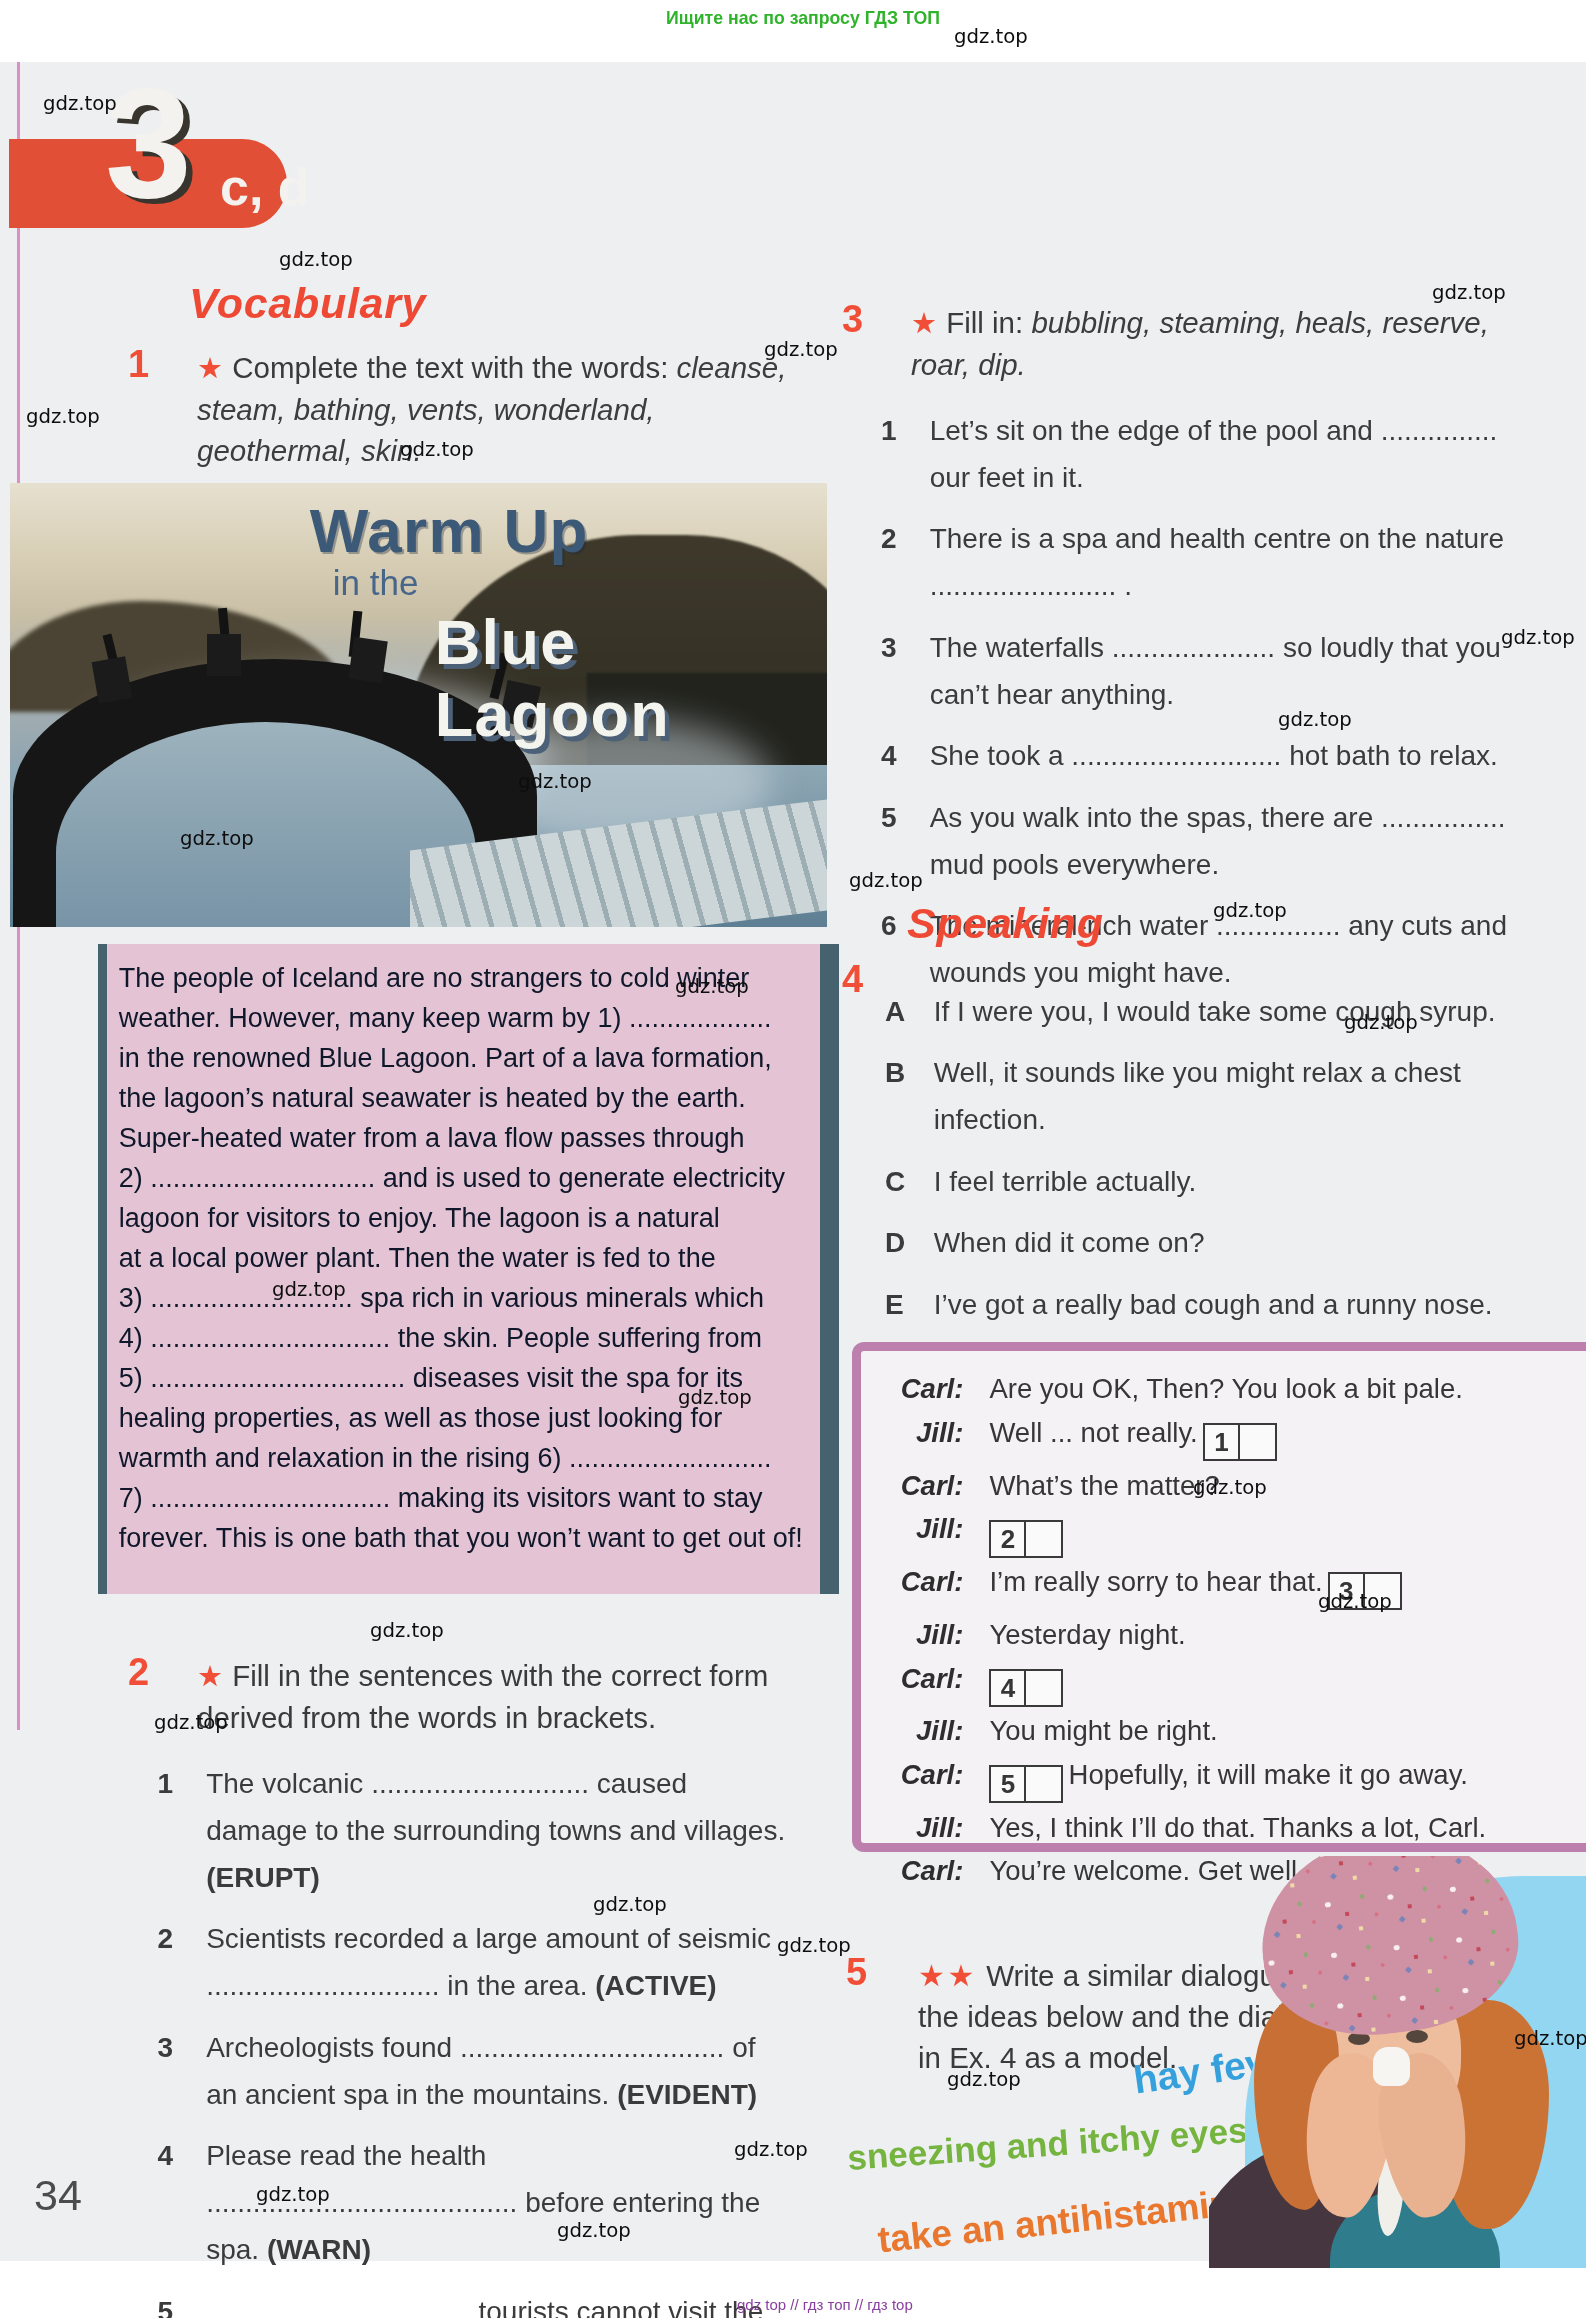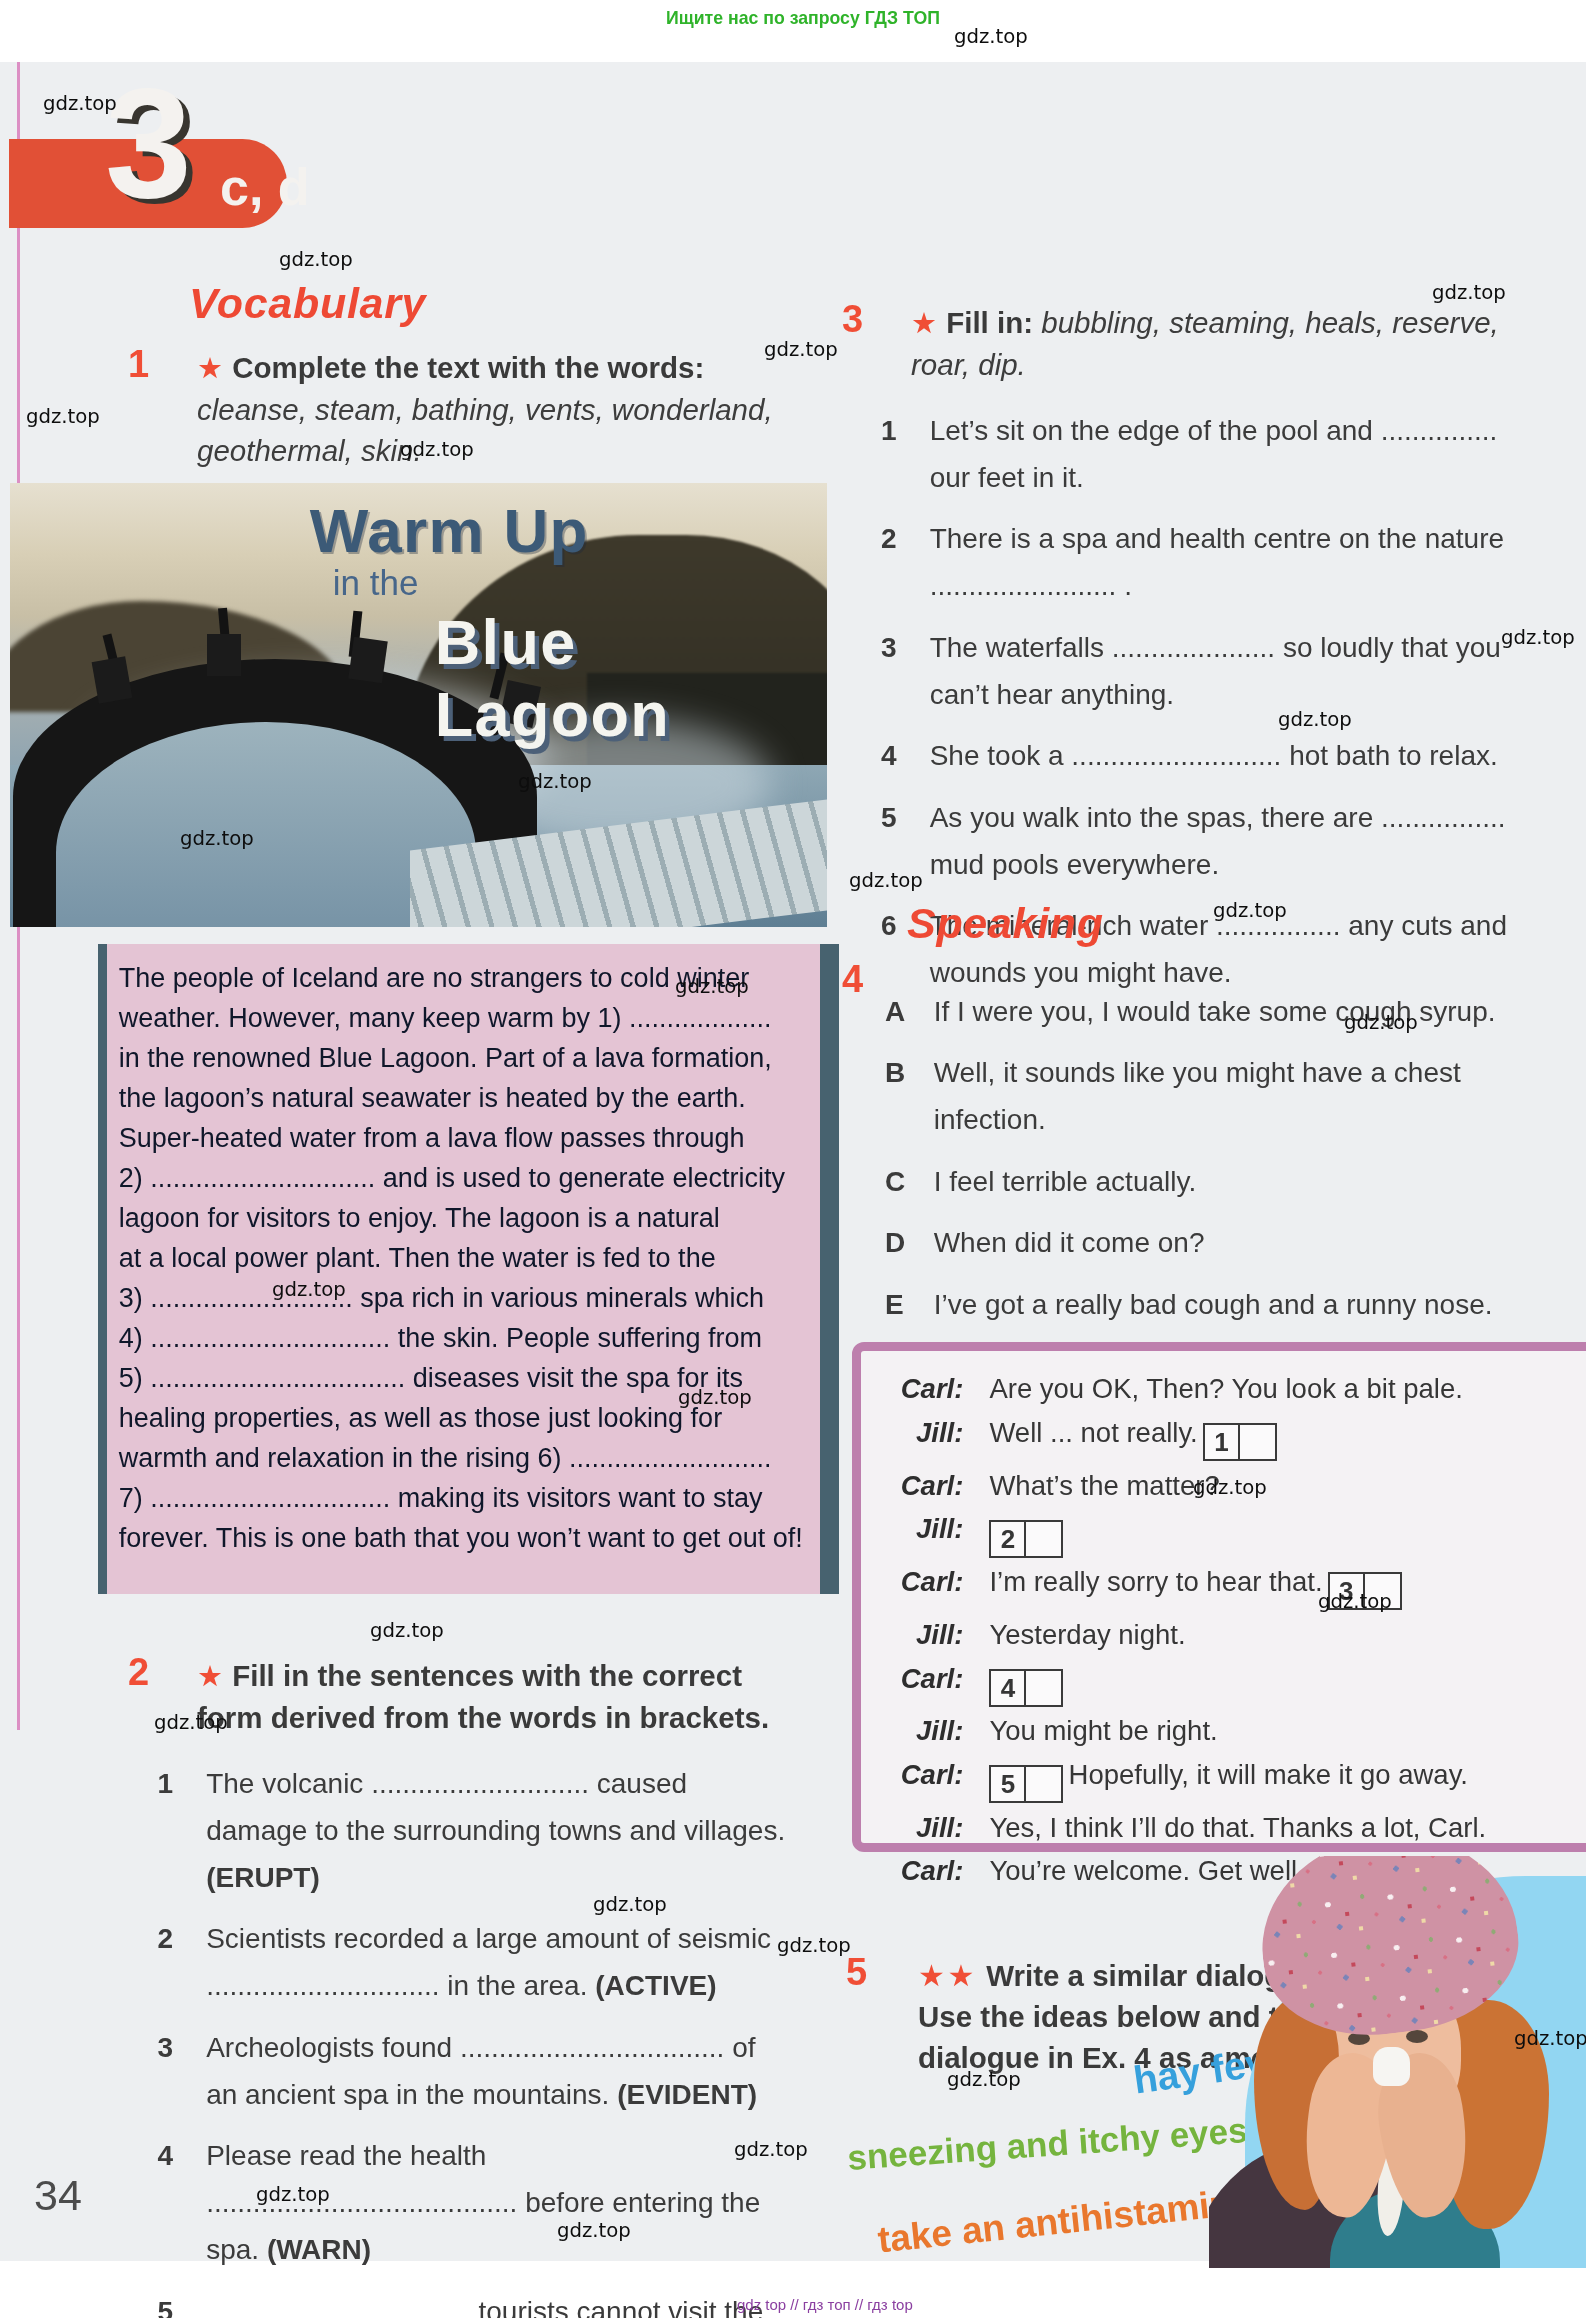--- a/index.html
+++ b/index.html
@@ -23,21 +23,21 @@
   .page-num{position:absolute;left:34px;top:2171px;font-size:43px;color:#4c4c4c;}
 
   .section-heading{font-style:italic;font-weight:bold;color:#ee4934;font-size:43px;letter-spacing:0.7px;}
   .voc-heading{position:absolute;left:189px;top:279px;}
   .speak-heading{position:absolute;left:907px;top:899px;}
 
   .ex{position:absolute;}
   .exnum{position:absolute;left:0;top:-3.9px;font-size:38px;font-weight:bold;color:#f04e36;}
   .exbody{margin-left:69px;font-size:29.5px;line-height:41px;}
   .star{color:#f04e36;font-size:29px;margin-right:9.2px;}
-  .bold{font-weight:bold;color:#3a3a3a;}
+  .bold{font-weight:normal;color:#3a3a3a;}
   .italic{font-style:italic;color:#3d3d3d;}
 
   .items{margin-left:39px;margin-top:22px;}
   .item{display:flex;gap:19.7px;margin-bottom:14.4px;font-size:28px;line-height:47px;color:#3b3b3b;}
   .inum{min-width:29px;font-weight:bold;}
   .itext b{font-weight:bold;}
 
   
   .lagoon{position:absolute;left:9.8px;top:483px;width:817px;height:444px;overflow:hidden;
           background:linear-gradient(180deg,#e6e0d0 0%,#d8cfb6 16%,#c8bfa6 30%,#a9b1b1 46%,#92a6b1 62%,#7e98a7 78%,#6e8a9b 100%);}
@@ -261,21 +261,21 @@
 
   <div class="ex" style="left:842px;top:962px;width:715px;">
     <span class="exnum">4</span>
     <div class="items" style="margin-left:43px;width:629px;margin-top:26px;">
       <div class="item">
         <span class="inum">A</span>
         <div class="itext">If I were you, I would take some cough syrup.</div>
       </div>
       <div class="item">
         <span class="inum">B</span>
-        <div class="itext">Well, it sounds like you might have a chest infection.</div>
+        <div class="itext">Well, it sounds like you might relax a chest infection.</div>
       </div>
       <div class="item">
         <span class="inum">C</span>
         <div class="itext">I feel terrible actually.</div>
       </div>
       <div class="item">
         <span class="inum">D</span>
         <div class="itext">When did it come on?</div>
       </div>
       <div class="item">

